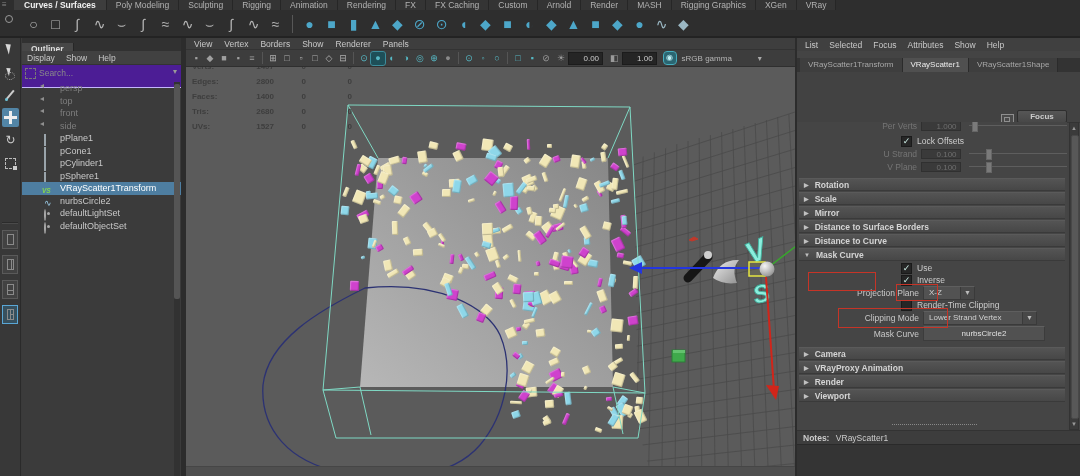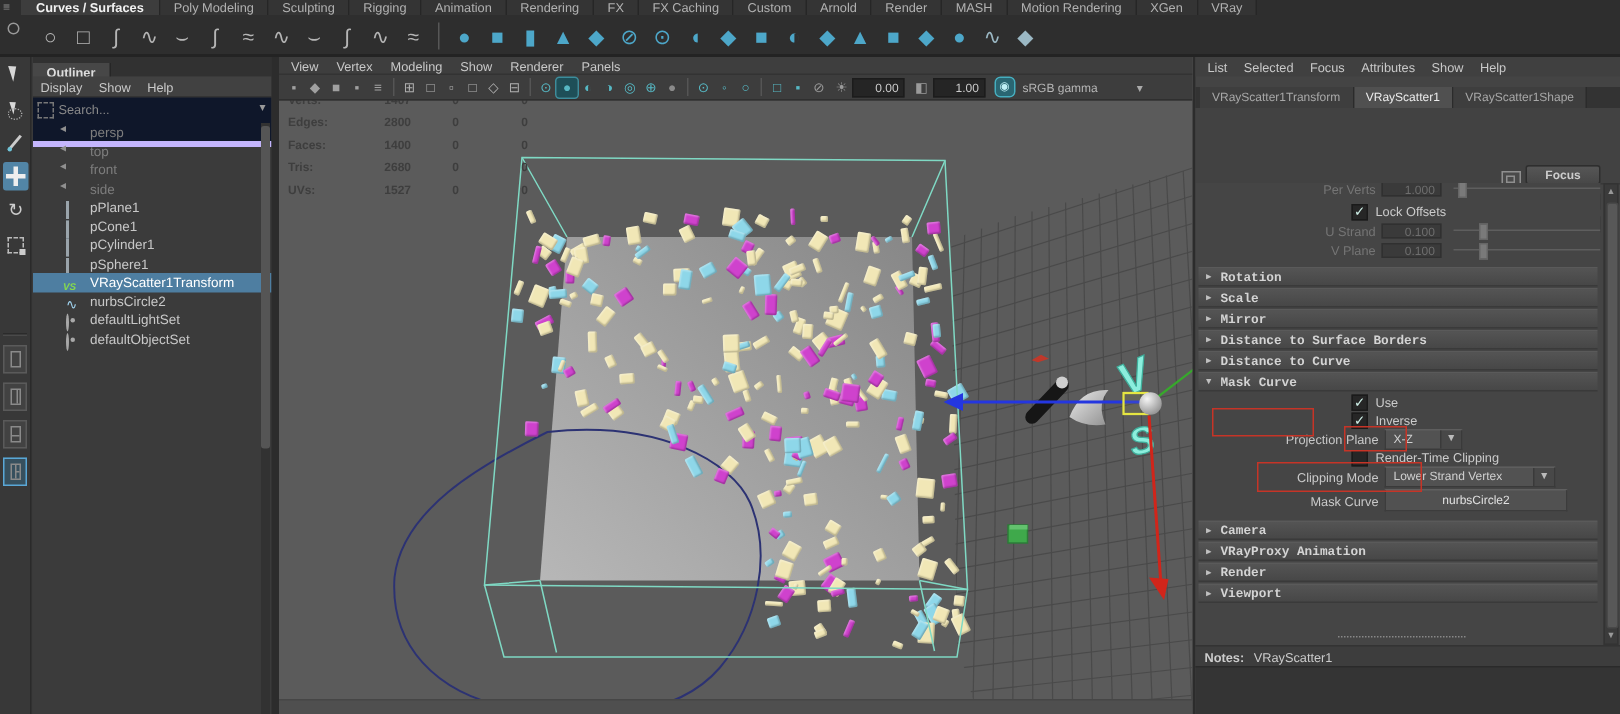--- a/index.html
+++ b/index.html
@@ -37,21 +37,21 @@
   .lb-split.h:after{content:"";position:absolute;top:50%;left:0;right:0;height:1px;background:#8a8a8a;}
   .lb-split.o:before{content:"";position:absolute;left:2px;top:0;bottom:0;width:1px;background:#8a8a8a;}
   .lb-split.o:after{content:"";position:absolute;left:2px;top:0;right:0;height:4px;border-bottom:1px solid #8a8a8a;}
   #tsep{position:absolute;left:2px;top:184px;width:16px;height:1px;background:#2b2b2b;border-bottom:1px solid #4a4a4a;}
 
   
   #outliner{position:absolute;left:22px;top:38px;width:159px;height:438px;background:#3b3b3b;}
   #ol-titlebar{position:absolute;left:0;top:0;width:159px;height:13px;background:#313131;}
   #ol-titletab{display:inline-block;background:#474747;color:#ddd;font-size:8.5px;font-weight:bold;line-height:13px;padding:0 9px;border-right:1px solid #262626;}
   #ol-menus{position:absolute;left:0;top:13px;width:159px;height:14px;background:#414141;display:flex;gap:11px;align-items:center;padding-left:5px;font-size:8.5px;color:#c9c9c9;box-sizing:border-box;border-bottom:1px solid #333;}
-  #ol-search{position:absolute;left:0;top:27px;width:159px;height:33px;background:#0f172a;border-bottom:4px solid #c4b5fd;box-sizing:border-box;}
+  #ol-search{position:absolute;left:0;top:27px;width:159px;height:23px;background:#4c1d95;border-bottom:1px solid #c4b5fd;box-sizing:border-box;}
   #ol-search .sic2{position:absolute;left:3px;top:3px;width:9px;height:9px;border:1px dashed #777;}
   #ol-search .stext{position:absolute;left:17px;top:3px;font-size:8.5px;color:#8a8a8a;}
   #ol-search .sarr{position:absolute;right:4px;top:2px;font-size:8px;color:#999;}
   #otree{position:absolute;left:0;top:44px;width:159px;}
   .orow{position:relative;height:12.5px;font-size:9px;line-height:12.5px;color:#c8c8c8;white-space:nowrap;}
   .orow.muted{color:#7d7d7d;}
   .orow.sel{background:#4e7ea1;color:#fff;}
   .olabel{position:absolute;left:38px;top:0;}
   .oicon{position:absolute;left:22px;top:2px;}
   .icam{width:8px;height:5px;background:#8f8f8f;margin-top:2px;position:relative;}
@@ -107,21 +107,21 @@
   .aebtn{background:linear-gradient(#565656,#484848);border:1px solid #2e2e2e;border-radius:2px;color:#ccc;font-size:8px;font-weight:bold;text-align:center;line-height:12px;box-sizing:border-box;}
   #ae-scroll{position:absolute;left:0;top:84px;width:270px;height:308px;background:#454545;overflow:hidden;}
   .aerow{position:relative;display:flex;align-items:center;height:13px;font-size:8.5px;}
   .aelabel{width:126px;text-align:right;padding-right:4px;color:#c9c9c9;box-sizing:border-box;white-space:nowrap;}
   .aelabel.dim{color:#757575;}
   .aeval{width:40px;height:10px;background:#3a3a3a;border:1px solid #303030;color:#6e6e6e;font-size:8px;line-height:10px;text-align:right;padding-right:3px;box-sizing:border-box;}
   .slider{position:relative;width:100px;height:1px;background:#5e5e5e;margin-left:8px;}
   .shandle{position:absolute;top:-4px;width:4px;height:9px;background:#7a7a7a;border:1px solid #666;}
   .cbrow{display:flex;align-items:center;height:12px;font-size:8.5px;}
   .cb{width:9px;height:9px;background:#262626;border:1px solid #1a1a1a;margin-left:104px;margin-right:5px;color:#cdeee6;font-size:9px;line-height:8px;text-align:center;}
-  .secbar{height:13px;margin-bottom:1px;background:linear-gradient(#545454,#474747);border-top:1px solid #5a5a5a;border-bottom:1px solid #3a3a3a;box-sizing:border-box;display:flex;align-items:center;font-size:8.5px;font-weight:bold;color:#d4d4d4;margin-left:2px;margin-right:2px;font-family:Liberation Mono, monospace;}
+  .secbar{height:13px;margin-bottom:1px;background:linear-gradient(#545454,#474747);border-top:1px solid #5a5a5a;border-bottom:1px solid #3a3a3a;box-sizing:border-box;display:flex;align-items:center;font-size:8.5px;font-weight:bold;color:#d4d4d4;margin-left:2px;margin-right:2px;}
   .secarr{font-size:6px;color:#c0c0c0;margin:0 6px 0 5px;}
   .dd{display:flex;height:12px;background:#525252;border:1px solid #3a3a3a;border-top-color:#5e5e5e;align-items:center;}
   .ddtext{font-size:8px;color:#d0d0d0;padding:0 5px;white-space:nowrap;}
   .ddarr{width:13px;height:12px;background:#484848;border-left:1px solid #3a3a3a;color:#bbb;font-size:7px;line-height:12px;text-align:center;}
   #maskfield{width:120px;height:13px;background:#515151;border:1px solid #3c3c3c;border-top-color:#606060;color:#e0e0e0;font-size:8px;line-height:13px;text-align:center;}
   #dots{position:absolute;left:95px;top:302px;width:85px;border-top:1px dotted #888;}
   #ae-scrollbar{position:absolute;left:272px;top:84px;width:10px;height:308px;background:#3b3b3b;border:1px solid #333;box-sizing:border-box;}
   .sarrow{position:absolute;left:0;width:8px;font-size:6px;color:#999;text-align:center;}
   #ae-thumb{position:absolute;left:1px;top:12px;width:6px;height:282px;background:#585858;border:1px solid #484848;border-radius:2px;}
   #ae-notesbar{position:absolute;left:0;top:392px;width:283px;height:14px;background:#3d3d3d;border-top:1px solid #333;font-size:8.5px;line-height:14px;color:#ccc;padding-left:6px;box-sizing:border-box;font-weight:bold;}
@@ -143,21 +143,21 @@
         <span class="mitem">Sculpting</span>
         <span class="mitem">Rigging</span>
         <span class="mitem">Animation</span>
         <span class="mitem">Rendering</span>
         <span class="mitem">FX</span>
         <span class="mitem">FX Caching</span>
         <span class="mitem">Custom</span>
         <span class="mitem">Arnold</span>
         <span class="mitem">Render</span>
         <span class="mitem">MASH</span>
-        <span class="mitem">Motion Rendering</span>
+        <span class="mitem">Rigging Graphics</span>
         <span class="mitem">XGen</span>
         <span class="mitem">VRay</span>
       </div>
     <div id="shelf">
         <span class="sic" style="color: rgb(181, 181, 181);">○</span>
         <span class="sic" style="color: rgb(181, 181, 181);">□</span>
         <span class="sic" style="color: rgb(181, 181, 181);">∫</span>
         <span class="sic" style="color: rgb(181, 181, 181);">∿</span>
         <span class="sic" style="color: rgb(181, 181, 181);">⌣</span>
         <span class="sic" style="color: rgb(181, 181, 181);">∫</span>
@@ -290,21 +290,21 @@
       </div>
   </div>
 
   <div class="vsplit" style="left:181px"></div>
   <div class="vsplit" style="left:795px;width:2px"></div>
 
   <div id="viewport">
     <div id="vp-menus">
         <span>View</span>
         <span>Vertex</span>
-        <span>Modeling</span>
+        <span>Borders</span>
         <span>Show</span>
         <span>Renderer</span>
         <span>Panels</span>
       </div>
     <div id="vp-toolbar">
       <span id="vpticons" style="display:flex;align-items:center">
           <span class="vti" style="color: rgb(160, 160, 160);">▪</span>
           <span class="vti" style="color: rgb(160, 160, 160);">◆</span>
           <span class="vti" style="color: rgb(160, 160, 160);">■</span>
           <span class="vti" style="color: rgb(160, 160, 160);">▪</span>

